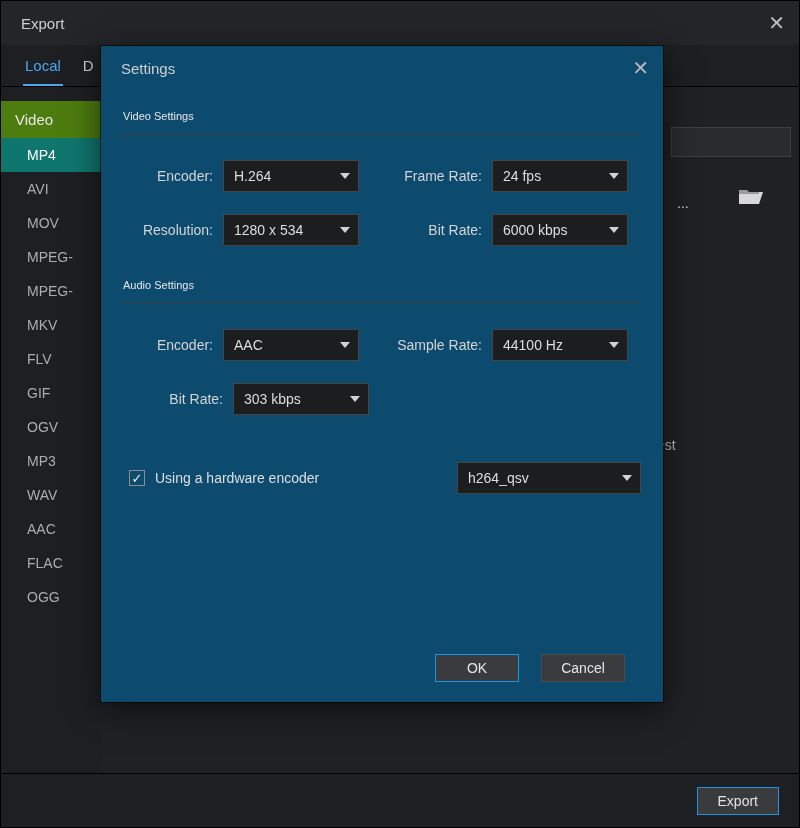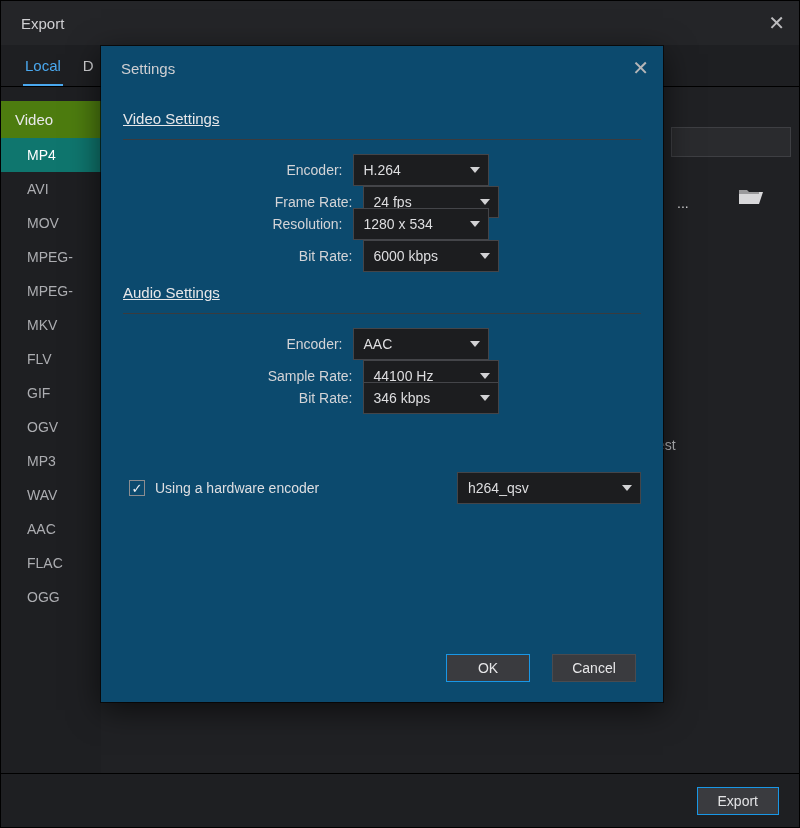--- a/index.html
+++ b/index.html
@@ -73,24 +73,24 @@
     background: #0c4a6e; box-shadow: 0 0 0 1px rgba(0,0,0,0.6), 0 8px 30px rgba(0,0,0,0.6);
   }
   .modal-titlebar {
     height: 44px; display: flex; align-items: center; justify-content: space-between;
     padding: 0 14px 0 20px;
   }
   .modal-titlebar .title { color: #cfcfd2; font-size: 15px; }
   .modal-titlebar .close { color: #b6b6b8; font-size: 20px; cursor: pointer; }
 
   .modal-body { padding: 6px 22px 0 22px; }
-  .sect-head { color: #e7e7e9; font-size: 15px; font-weight: 500; padding: 14px 0 12px 0; text-decoration: underline; }
+  .sect-head { color: #e7e7e9; font-size: 11px; font-weight: 500; padding: 14px 0 12px 0; }
   .hr { height: 1px; background: #3a3b3e; margin-bottom: 14px; }
 
-  .row { display: flex; align-items: center; height: 54px; gap: 0; flex-direction: column; }
+  .row { display: flex; align-items: center; height: 54px; gap: 0; }
   .pair { display: flex; align-items: center; width: 50%; }
   .lbl {
     width: 100px; text-align: right; color: #d4d4d7; padding-right: 10px; font-size: 14px;
   }
   .lbl.wide { width: 110px; }
   .select {
     position: relative; height: 32px; width: 136px; background: #1c1d1f;
     border: 1px solid #444549; display: flex; align-items: center; padding: 0 26px 0 10px;
     color: #dedee0; font-size: 14px; cursor: pointer;
   }
@@ -107,21 +107,21 @@
   .hw-left { display: flex; align-items: center; gap: 10px; }
   .checkbox {
     width: 16px; height: 16px; border: 1px solid #8c8d90; background: transparent;
     display: flex; align-items: center; justify-content: center; cursor: pointer;
   }
   .checkbox .tick { color: #f2f2f4; font-size: 13px; line-height: 1; }
   .hw-label { color: #dfdfe2; font-size: 14px; cursor: pointer; }
   .hw-select { width: 184px; }
 
   .modal-footer {
-    position: absolute; left: 0; right: 5px; bottom: 16px; height: 36px;
+    position: absolute; left: 0; right: 16px; bottom: 16px; height: 36px;
     display: flex; align-items: center; justify-content: flex-end; gap: 22px; padding-right: 22px;
   }
   .mbtn {
     height: 28px; width: 84px; background: #3a3b3f; color: #e6e6e8;
     border: 1px solid #4a4b4f; font-size: 14px; cursor: pointer; display: inline-flex;
     align-items: center; justify-content: center;
   }
   .mbtn.primary { border: 1px solid #1997e6; }
 
   .folder-icon { width: 26px; height: 20px; }
@@ -241,21 +241,21 @@
           <span>44100 Hz</span>
           <span class="caret"></span>
         </div>
       </div>
     </div>
 
     <div class="row">
       <div class="pair">
         <div class="lbl wide">Bit Rate:</div>
         <div class="select">
-          <span>346 kbps</span>
+          <span>303 kbps</span>
           <span class="caret"></span>
         </div>
       </div>
     </div>
 
     <div class="hw-row">
       <div class="hw-left">
         <div class="checkbox">
           <span class="tick">✓</span>
         </div>

